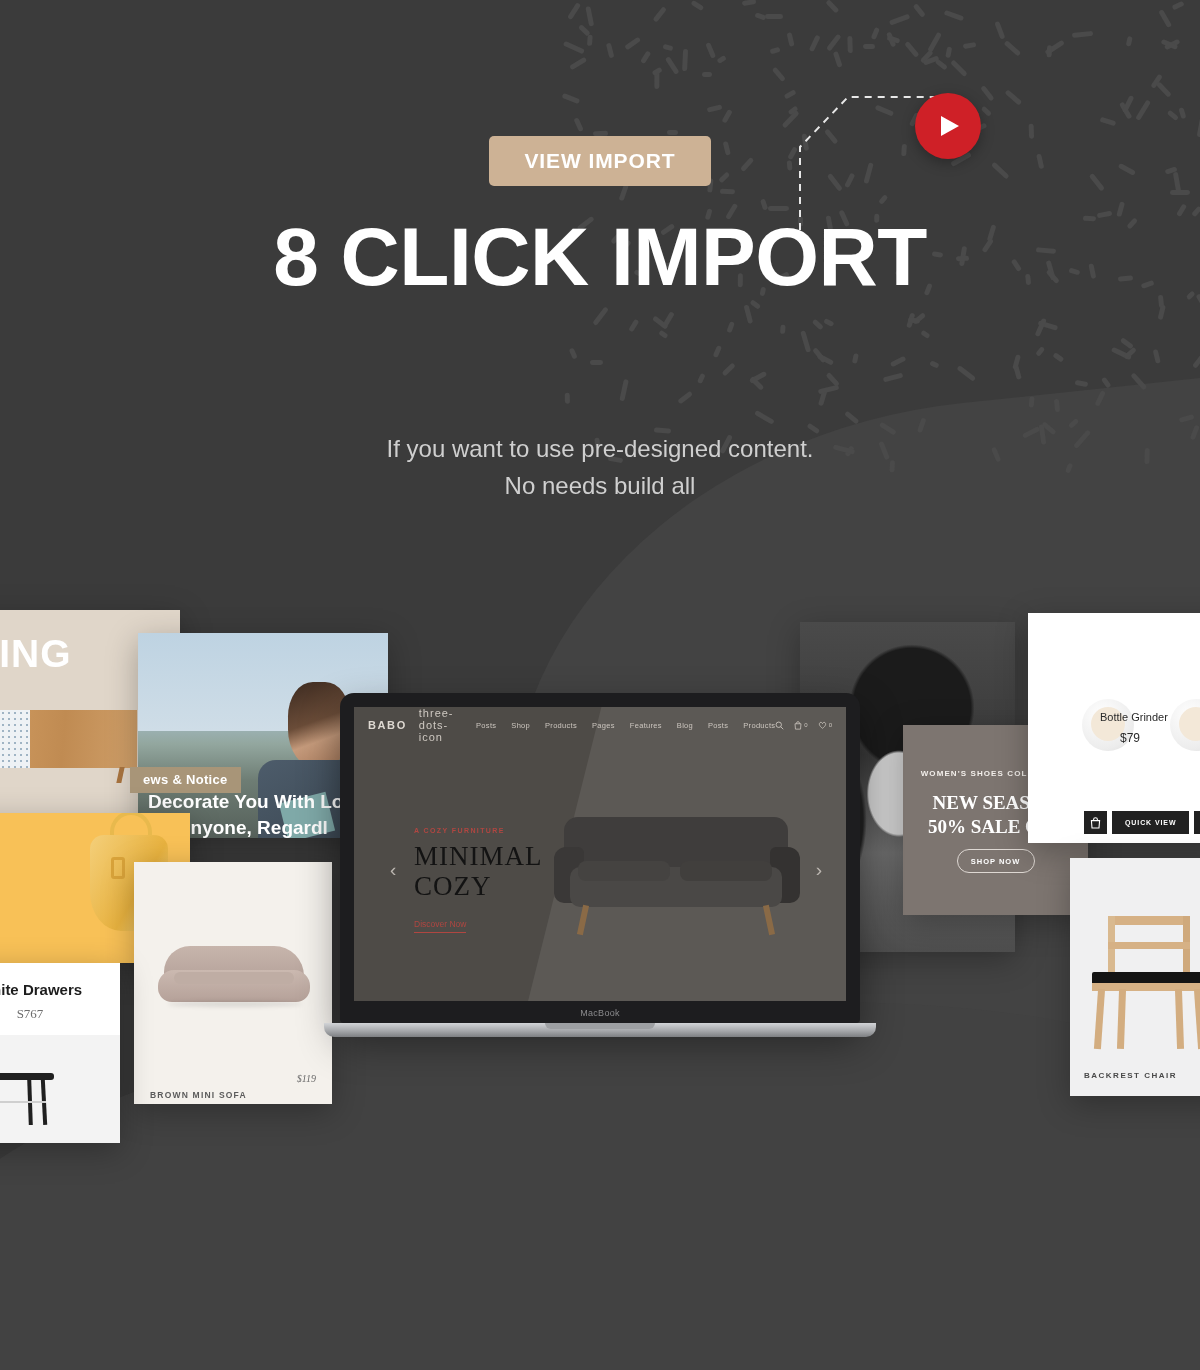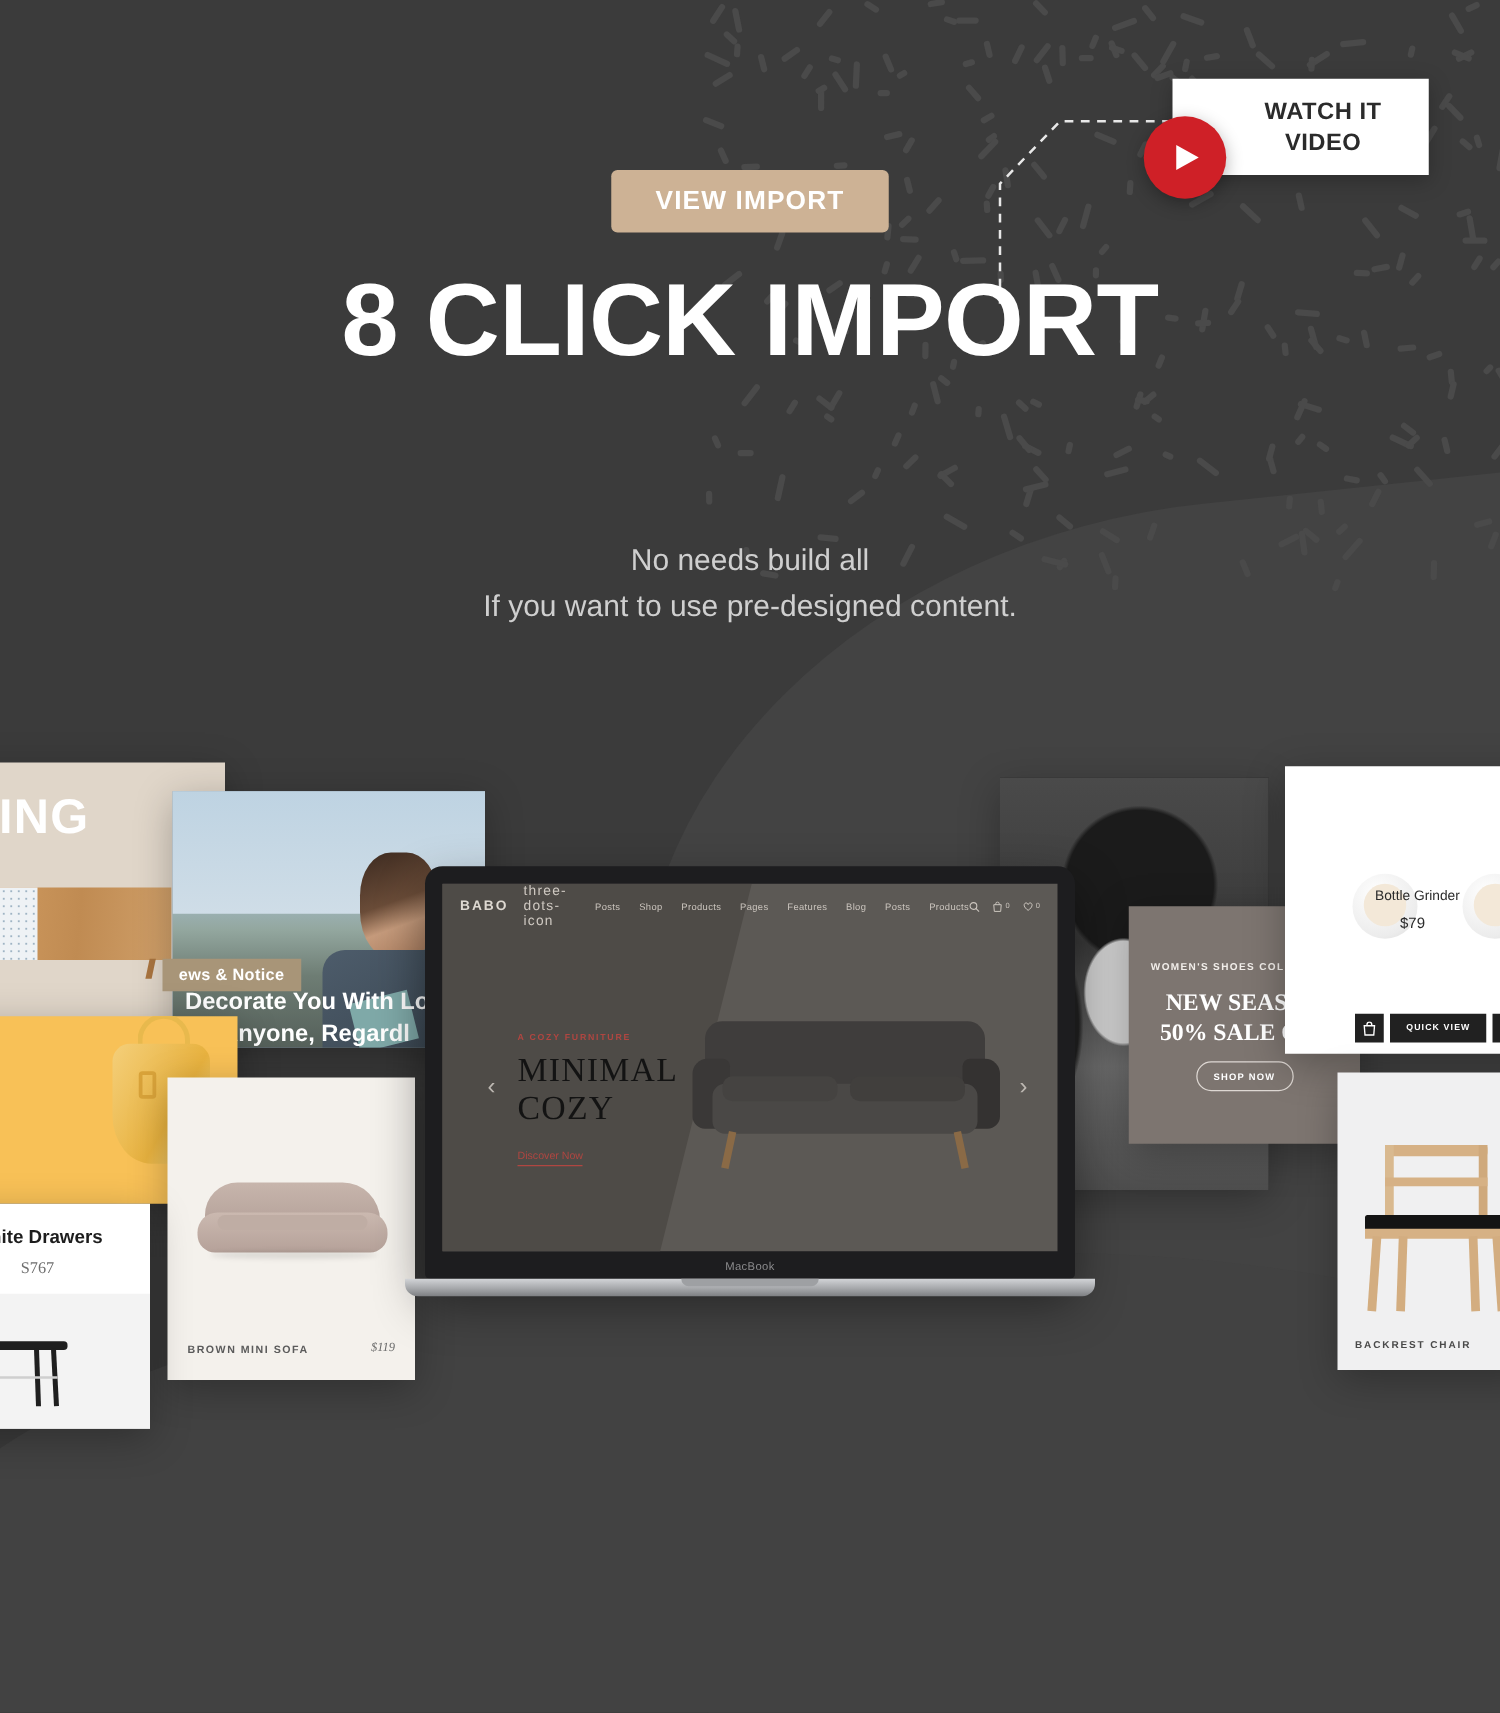--- a/index.html
+++ b/index.html
@@ -121,21 +121,21 @@
   .c-sofa { left: 134px; top: 862px; width: 198px; height: 242px; background: #f4f1ec; }
   .sofa-art { position: absolute; left: 24px; top: 84px; width: 152px; height: 58px; }
   .sofa-back { position: absolute; left: 6px; top: 0; width: 140px; height: 38px;
     background: linear-gradient(180deg,#c2ада9,#b6a49c);
     background: linear-gradient(180deg,#c7b5ac,#b3a098); border-radius: 26px 30px 6px 6px; }
   .sofa-seat { position: absolute; left: 0; top: 24px; width: 152px; height: 32px;
     background: linear-gradient(180deg,#cbb9b0,#b5a199); border-radius: 16px 16px 14px 14px; }
   .sofa-cush { position: absolute; left: 16px; top: 26px; width: 120px; height: 12px;
     background: #bfada4; border-radius: 8px; }
   .sofa-sh { position: absolute; left: 10px; top: 55px; width: 134px; height: 6px; background: rgba(0,0,0,.10); border-radius: 50%; filter: blur(2px); }
-  .c-sofa .nm { position: absolute; left: 16px; bottom: 20px; font-size: 8.5px; letter-spacing: 1.2px; color: #5b5b5b; font-weight: 600; text-align: center; }
+  .c-sofa .nm { position: absolute; left: 16px; bottom: 4px; font-size: 8.5px; letter-spacing: 1.2px; color: #5b5b5b; font-weight: 600; text-align: center; }
   .c-sofa .pr { position: absolute; right: 16px; bottom: 20px; font-size: 10px; color: #6b6b6b; font-family: "Liberation Serif", serif; font-style: italic; }
 
   
   .c-drawer { left: -60px; top: 963px; width: 180px; height: 180px; background: #ffffff; }
   .c-drawer .t1 { position: absolute; left: 0; right: 0; top: 18px; text-align: center; font-size: 15px; font-weight: 700; color: #1d1d1d; }
   .c-drawer .t2 { position: absolute; left: 0; right: 0; top: 43px; text-align: center; font-size: 13px; color: #6d6d6d; font-family: "Liberation Serif", serif; }
   .c-drawer .ph { position: absolute; left: 0; right: 0; top: 72px; bottom: 0; background: #f3f3f3; }
   .desk { position: absolute; left: 22px; top: 38px; width: 92px; height: 52px; }
   .desk-top { position: absolute; left: 0; top: 0; width: 92px; height: 7px; background: #1f1f1f; border-radius: 3px; }
   .desk-l { position: absolute; width: 4px; height: 46px; background: #1f1f1f; top: 6px; }
@@ -490,43 +490,37 @@
       <i class="confetti" style="width: 11.0202px; height: 4.5px; left: 382.85px; top: 49.6151px; transform: rotate(-78.6088deg);"></i>
       <i class="confetti" style="width: 19.6617px; height: 4.5px; left: 155.767px; top: 442.305px; transform: rotate(-62.8465deg);"></i>
       <i class="confetti" style="width: 12.8423px; height: 4.5px; left: 131.481px; top: 3.30821px; transform: rotate(32.1752deg);"></i>
       <i class="confetti" style="width: 12.5496px; height: 4.5px; left: 515.427px; top: 380.525px; transform: rotate(10.9005deg);"></i>
     </div>
 
   <svg class="dash-line" viewBox="0 0 170 160">
     <path d="M10,158 L10,62 L58,12 L165,12" fill="none" stroke="#e8e8e8" stroke-width="2" stroke-dasharray="7 6"></path>
   </svg>
 
-  <div class="watch-card">
-    <div>
-      <div>WATCH IT</div>
-      <div>VIDEO</div>
-    </div>
-  </div>
   <div class="play-btn">
     <svg width="22" height="24" viewBox="0 0 22 24">
       <polygon points="2,2 20,12 2,22" fill="#ffffff"></polygon>
     </svg>
   </div>
 
   <div class="badge">
     <span>VIEW IMPORT</span>
   </div>
 
   <h1 class="headline">
     <div>8 CLICK IMPORT</div>
   </h1>
 
   <div class="sub">
+    <div>If you want to use pre-designed content.</div>
     <div>No needs build all</div>
-    <div>If you want to use pre-designed content.</div>
   </div>
 
   <div class="card c-spring shadow">
     <div class="ttl">RING</div>
     <div class="sideboard">
       <div class="sb-body">
         <div class="sb-panel">
             <div class="sb-dots"></div>
           </div>
       </div>

